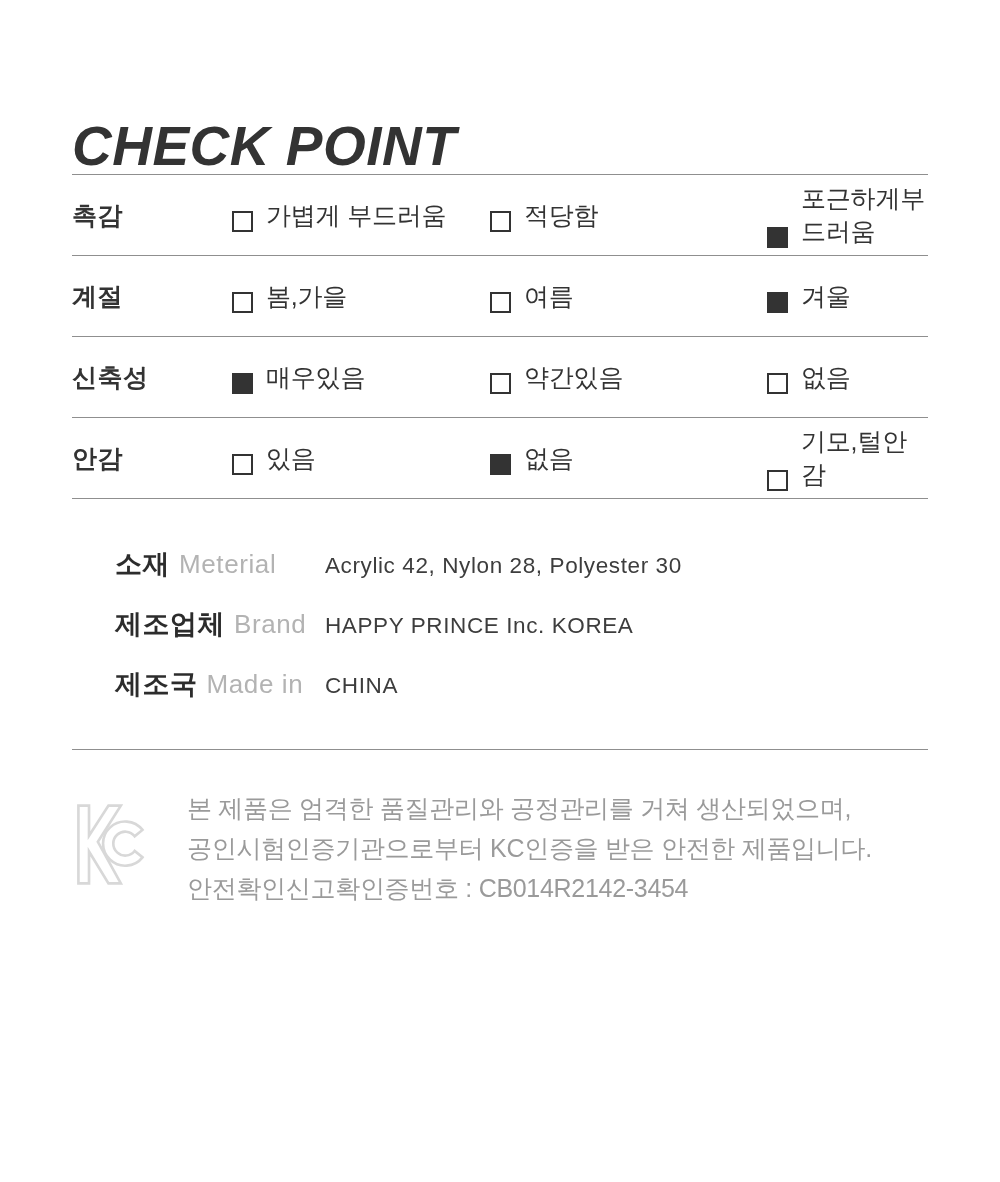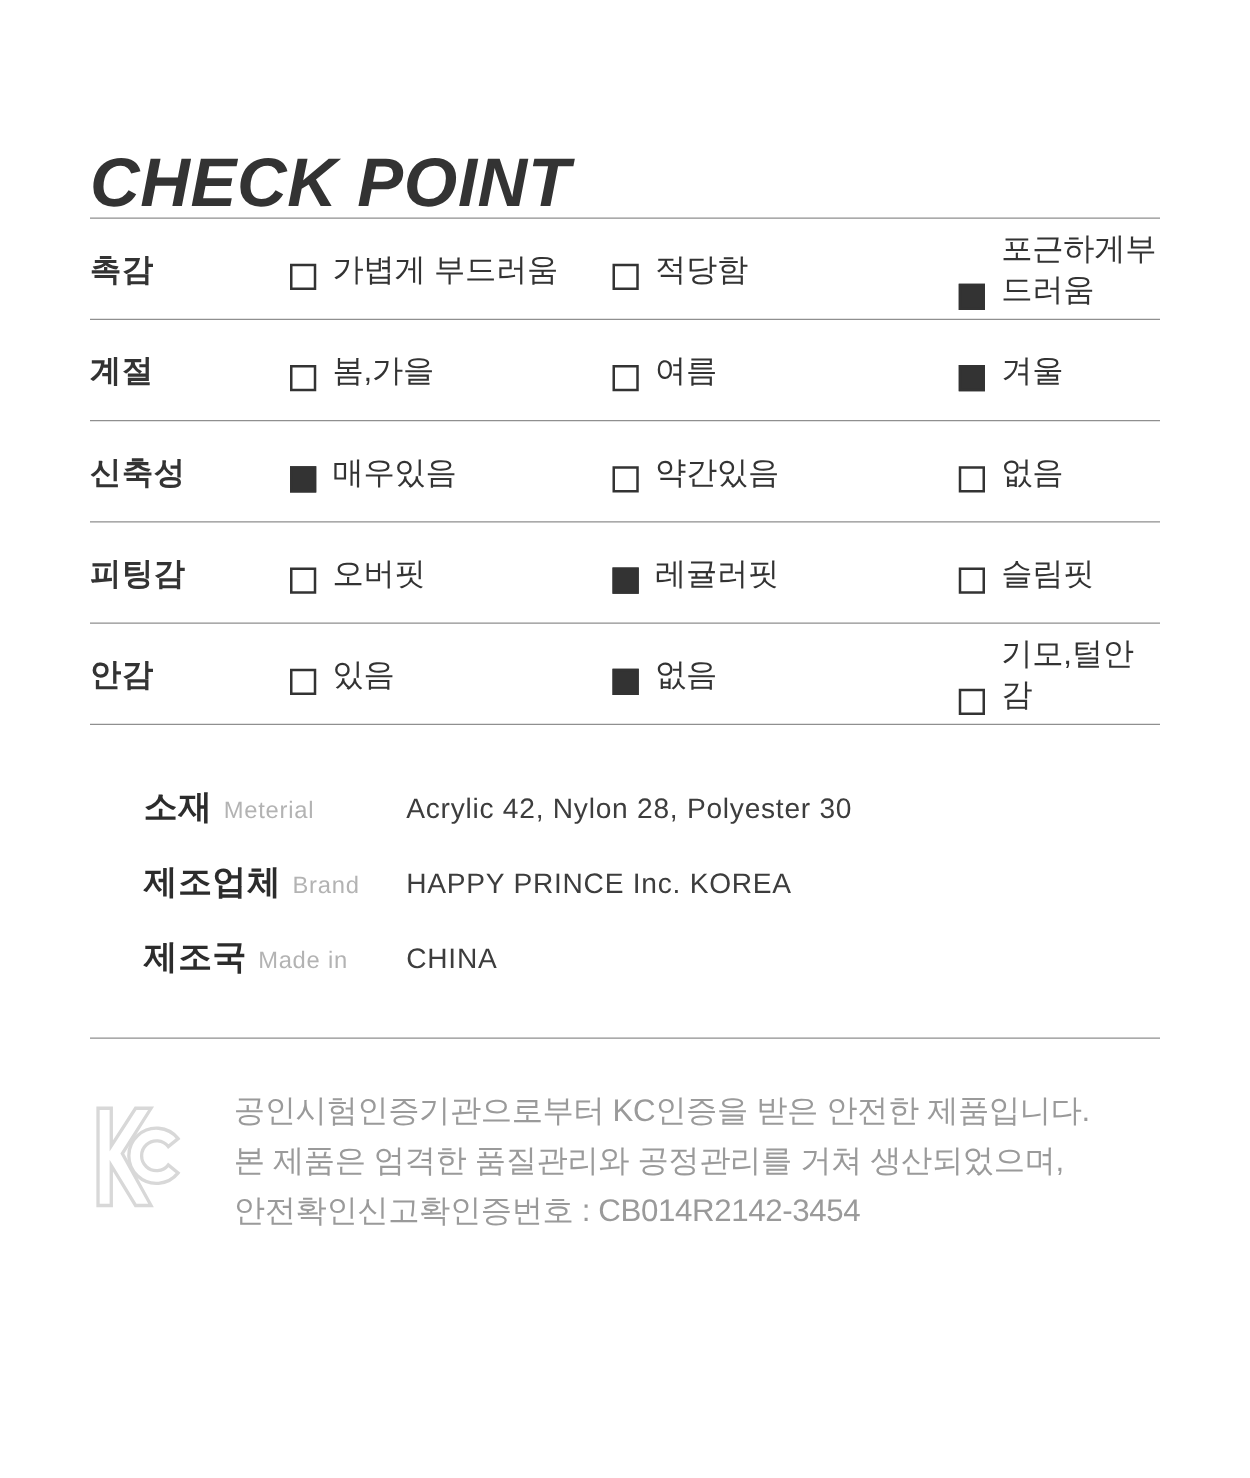--- a/index.html
+++ b/index.html
@@ -30,21 +30,21 @@
     flex:0 0 auto;width:21px;height:21px;box-sizing:border-box;
     border:2px solid var(--dark,#333);margin-right:13px;background:#fff;
   }
   .cb.checked{background:var(--dark,#333);}
 
   
   .info-block{margin-top:47px;}
   .info-row{display:grid;grid-template-columns:233px auto;align-items:baseline;height:40px;margin-bottom:20px;}
   .info-labels{white-space:nowrap;}
   .info-ko{font-size:27px;font-weight:700;color:#2c2c2c;letter-spacing:0.5px;margin-left:43px;}
-  .info-en{font-size:19px;font-weight:400;color:var(--lightlabel,#b3b3b3);margin-left:9px;letter-spacing:0.6px;}
+  .info-en{font-size:26px;font-weight:400;color:var(--lightlabel,#b3b3b3);margin-left:9px;letter-spacing:0.6px;}
   .info-value{font-size:22.5px;color:#3d3d3d;letter-spacing:0.6px;margin-left:20px;}
 
   .divider{margin:43px 0 0 0;border:none;border-top:1px solid var(--line,#8f8f8f);height:0;}
 
   
   .kc{display:flex;align-items:flex-start;margin-top:38px;}
   .kc-logo{flex:0 0 auto;margin:14px 0 0 2px;}
   .kc-text{margin-left:37px;}
   .kc-line{font-size:25px;line-height:40px;color:var(--graytext,#9a9a9a);letter-spacing:-0.3px;}
 </style>
@@ -95,35 +95,20 @@
         <div class="cp-option">
           <span class="cb"></span>
           <span class="cp-opt-text">약간있음</span>
         </div>
         <div class="cp-option">
           <span class="cb"></span>
           <span class="cp-opt-text">없음</span>
         </div>
       </div>
       <div class="cp-row">
-        <div class="cp-label">피팅감</div>
-        <div class="cp-option">
-          <span class="cb"></span>
-          <span class="cp-opt-text">오버핏</span>
-        </div>
-        <div class="cp-option">
-          <span class="cb checked"></span>
-          <span class="cp-opt-text">레귤러핏</span>
-        </div>
-        <div class="cp-option">
-          <span class="cb"></span>
-          <span class="cp-opt-text">슬림핏</span>
-        </div>
-      </div>
-      <div class="cp-row">
         <div class="cp-label">안감</div>
         <div class="cp-option">
           <span class="cb"></span>
           <span class="cp-opt-text">있음</span>
         </div>
         <div class="cp-option">
           <span class="cb checked"></span>
           <span class="cp-opt-text">없음</span>
         </div>
         <div class="cp-option">
@@ -149,19 +134,19 @@
     </div>
 
   <hr class="divider">
 
   <div class="kc">
     <svg class="kc-logo" width="76" height="85" viewBox="0 0 86 96" aria-hidden="true">
       <path d="M5,4 h12 v34 l22,-34 h14 l-26,41 26,47 h-14 l-22,-36 v36 h-12 z" fill="none" stroke="#d8d8d8" stroke-width="3" stroke-linejoin="miter" class="kc-stroke"></path>
       <path d="M77.5,31.5 A25,25 0 1 0 77.5,62.5 L68.6,55.3 A13.5,13.5 0 1 1 68.6,38.7 Z" fill="none" stroke="#d8d8d8" stroke-width="3" stroke-linejoin="miter" class="kc-stroke"></path>
     </svg>
     <div class="kc-text" id="kc-lines">
+        <div class="kc-line">본 제품은 엄격한 품질관리와 공정관리를 거쳐 생산되었으며,</div>
         <div class="kc-line">공인시험인증기관으로부터 KC인증을 받은 안전한 제품입니다.</div>
-        <div class="kc-line">본 제품은 엄격한 품질관리와 공정관리를 거쳐 생산되었으며,</div>
         <div class="kc-line">안전확인신고확인증번호 : CB014R2142-3454</div>
       </div>
   </div>
 
 </div>
 
 </body></html>

